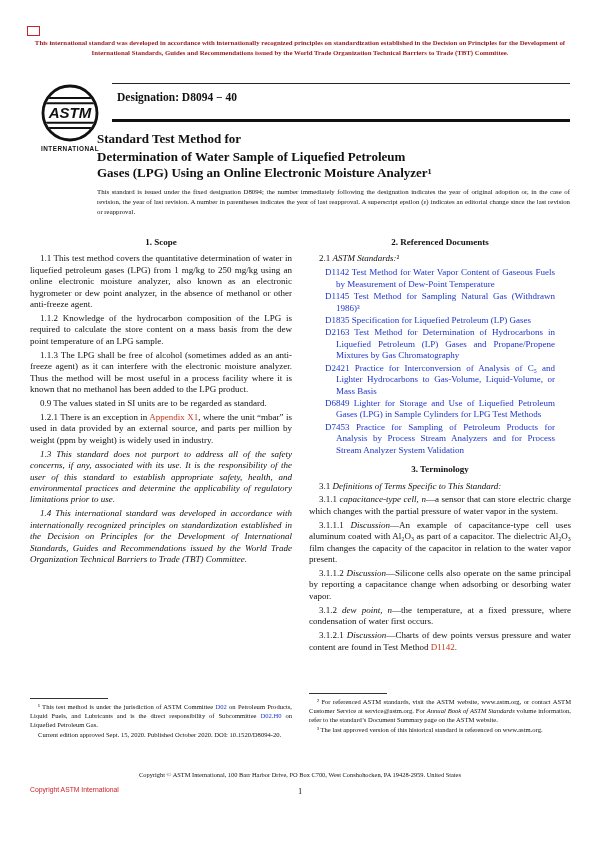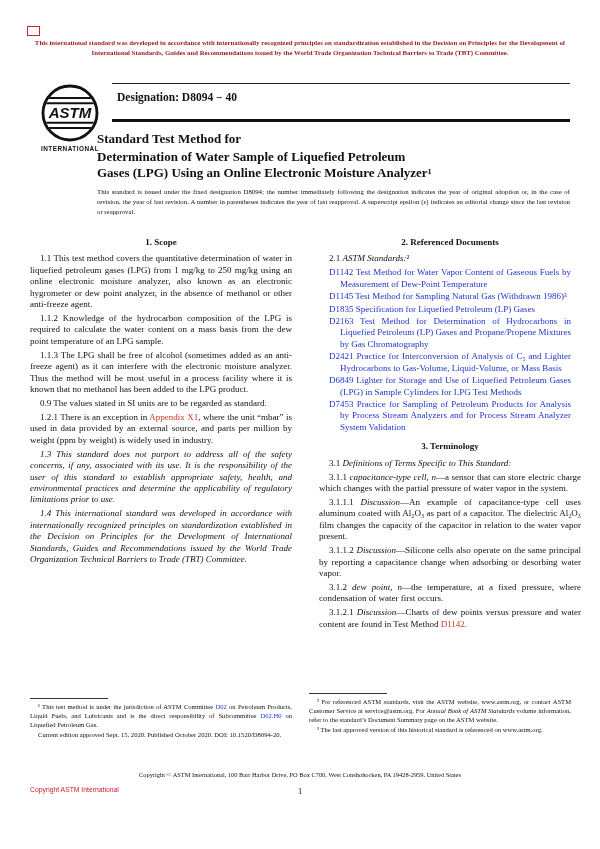--- a/index.html
+++ b/index.html
@@ -23,27 +23,27 @@
 
   .title-block{position:absolute;left:97px;top:131px;width:475px;font-weight:bold;}
   .title-l1{font-size:13px;margin-bottom:2px;}
   .title-l2,.title-l3{font-size:13px;line-height:1.2;}
 
   .issuance{position:absolute;left:97px;top:187px;width:473px;font-size:6.8px;
             line-height:1.45;text-align:justify;}
 
   .col{position:absolute;top:237px;width:262px;font-size:9px;line-height:1.27;text-align:justify;}
   .col-left{left:30px;}
-  .col-right{left:319px;}
+  .col-right{left:309px;}
 
   .sec-heading{font-weight:bold;margin:8px 0 5px;text-align:center;}
   .col .sec-heading:first-child{margin-top:0;}
   .para{margin:0 0 2.5px;text-indent:10px;}
   .para.it{font-style:italic;}
-  .refitem{margin:0 10px 1px;padding-left:11px;text-indent:-11px;color:var(--link-blue,#1e36c8);}
+  .refitem{margin:0 16px 1px;padding-left:11px;text-indent:-11px;color:var(--link-blue,#1e36c8);}
   .it{font-style:italic;}
   .lb{color:var(--link-blue,#1e36c8);}
   .lr{color:var(--link-red,#c43a21);}
 
   .fn{position:absolute;width:262px;font-size:6.6px;line-height:1.4;text-align:justify;}
   .fn-left{left:30px;top:698px;}
   .fn-right{left:309px;top:693px;}
   .fn-rule{width:78px;height:1px;background:#333;margin-bottom:3px;}
   .fn .para{margin:0;text-indent:8px;}
 
@@ -90,21 +90,21 @@
     <div class="title-l1">Standard Test Method for</div>
     <div class="title-l2">Determination of Water Sample of Liquefied Petroleum</div>
     <div class="title-l3">Gases (LPG) Using an Online Electronic Moisture Analyzer¹</div>
   </div>
 
   <div class="issuance">This standard is issued under the fixed designation D8094; the number immediately following the designation indicates the year of original adoption or, in the case of revision, the year of last revision. A number in parentheses indicates the year of last reapproval. A superscript epsilon (ε) indicates an editorial change since the last revision or reapproval.</div>
 
   <div class="col col-left">
       <div class="sec-heading">1. Scope</div>
       <p class="para"><span>1.1 This test method covers the quantitative determination of water in liquefied petroleum gases (LPG) from 1 mg/kg to 250 mg/kg using an online electronic moisture analyzer, also known as an electronic hygrometer or dew point analyzer, in the absence of methanol or other anti-freeze agent.</span></p>
-      <p class="para"><span>1.1.2 Knowledge of the hydrocarbon composition of the LPG is required to calculate the water content on a mass basis from the dew point temperature of an LPG sample.</span></p>
+      <p class="para"><span>1.1.2 Knowledge of the hydrocarbon composition of the LPG is required to calculate the store content on a mass basis from the dew point temperature of an LPG sample.</span></p>
       <p class="para"><span>1.1.3 The LPG shall be free of alcohol (sometimes added as an anti-freeze agent) as it can interfere with the electronic moisture analyzer. Thus the method will be most useful in a process facility where it is known that no methanol has been added to the LPG product.</span></p>
       <p class="para"><span>0.9 The values stated in SI units are to be regarded as standard.</span></p>
       <p class="para"><span>1.2.1 There is an exception in </span><span class="lr">Appendix X1</span><span>, where the unit “mbar” is used in data provided by an external source, and parts per million by weight (ppm by weight) is widely used in industry.</span></p>
       <p class="para it"><span>1.3 This standard does not purport to address all of the safety concerns, if any, associated with its use. It is the responsibility of the user of this standard to establish appropriate safety, health, and environmental practices and determine the applicability of regulatory limitations prior to use.</span></p>
       <p class="para it"><span>1.4 This international standard was developed in accordance with internationally recognized principles on standardization established in the Decision on Principles for the Development of International Standards, Guides and Recommendations issued by the World Trade Organization Technical Barriers to Trade (TBT) Committee.</span></p>
     </div>
   <div class="col col-right">
       <div class="sec-heading">2. Referenced Documents</div>
       <p class="para"><span>2.1 </span><span class="it">ASTM Standards:</span><span>²</span></p>
       <p class="refitem"><span>D1142 Test Method for Water Vapor Content of Gaseous Fuels by Measurement of Dew-Point Temperature</span></p>

